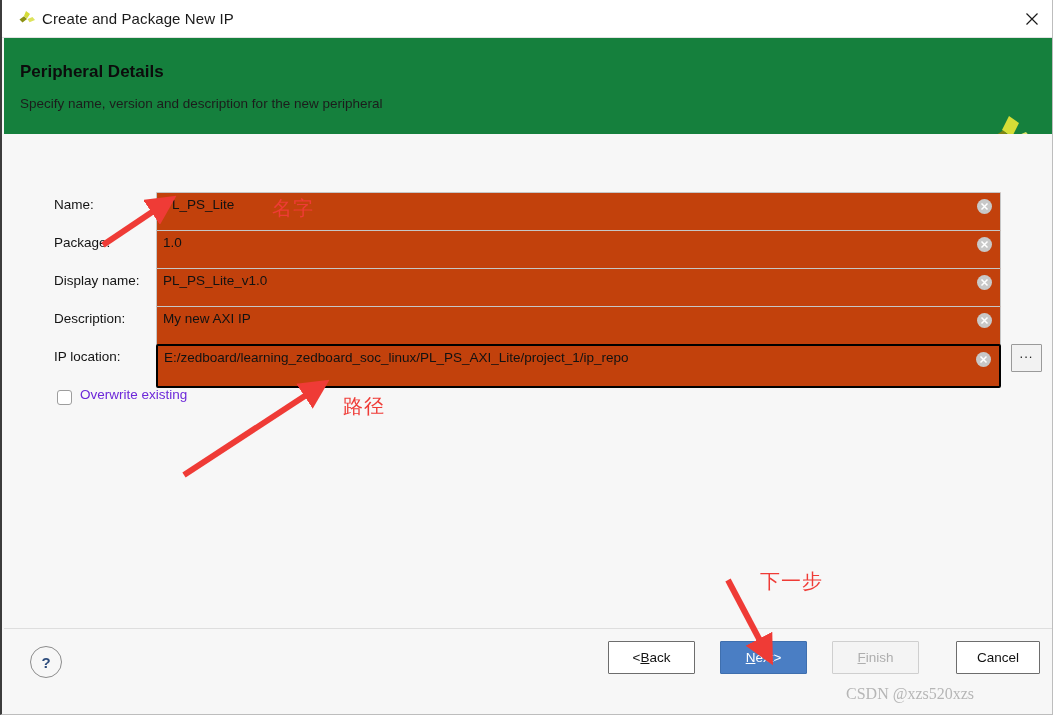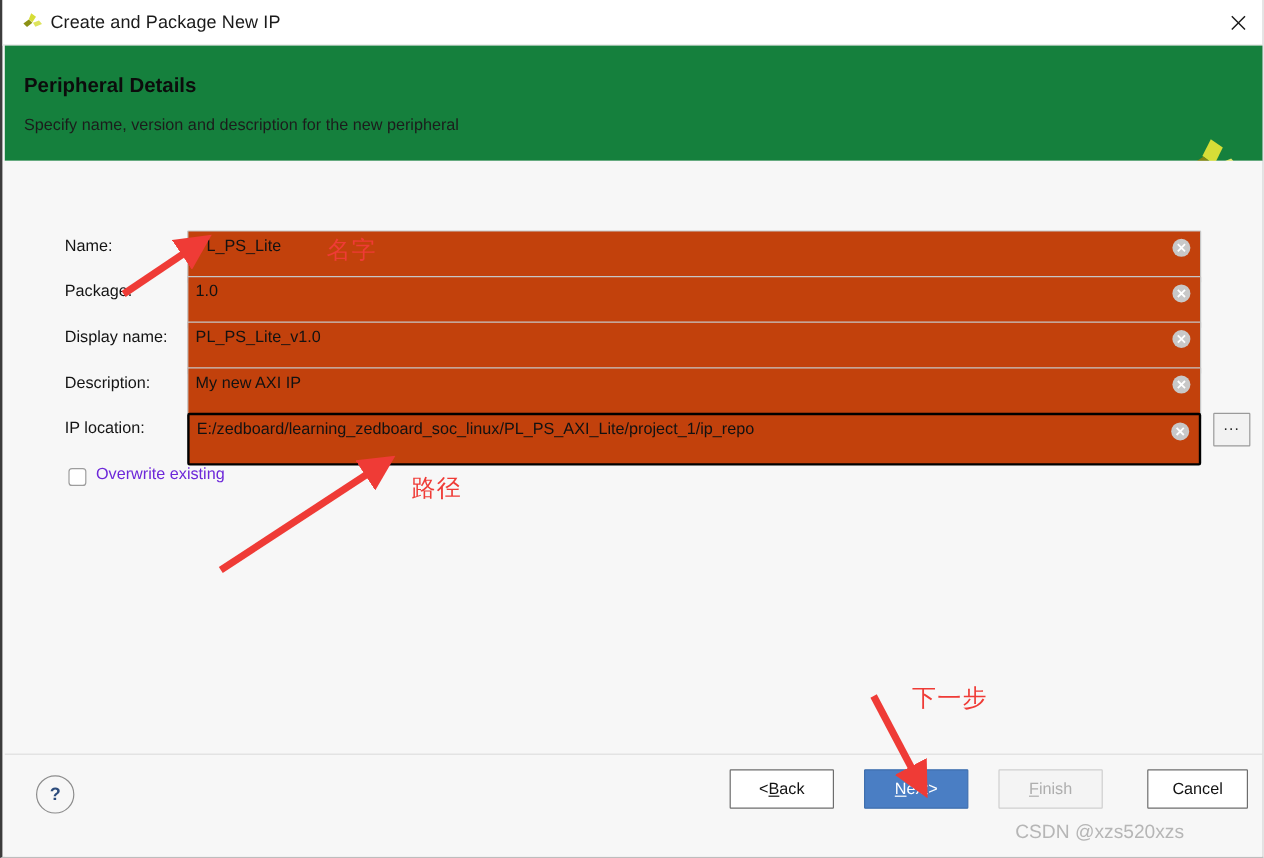--- a/index.html
+++ b/index.html
@@ -225,21 +225,21 @@
                background: #4a7ec4; border: 1px solid #3f6fae; color: #ffffff; }
   #btn-finish{ left: 828px; width: 87px;
                background: #f4f4f4; border: 1px solid #cfcfcf; color: #aeaeae; cursor: default; }
   #btn-cancel{ left: 952px; width: 84px; }
   #watermark {
     position: absolute;
     left: 844px; top: 685px;
     font-size: 16px;
     color: #b6b6b6;
     white-space: nowrap;
-    font-family: Liberation Sans, sans-serif;
+    font-family: Liberation Serif, serif;
   }
 </style>
 </head>
 <body>
 
 <div id="window">
 
   <div id="titlebar">
     <span id="title-logo">
       <svg width="20" height="20" viewBox="0 0 20 20">

